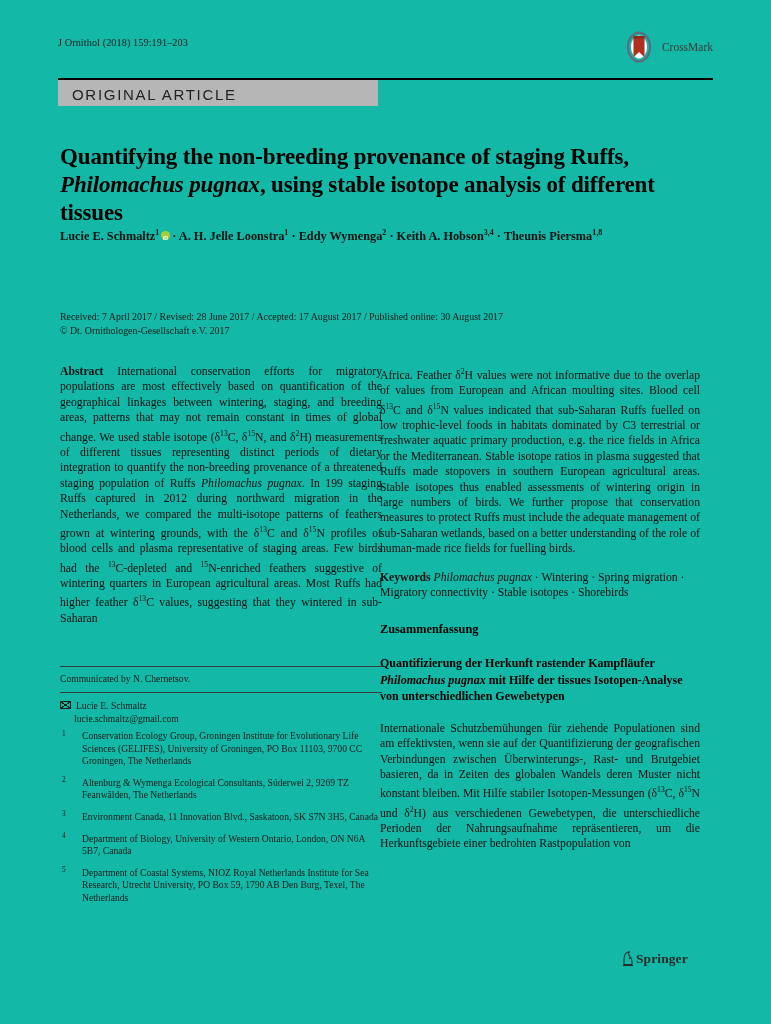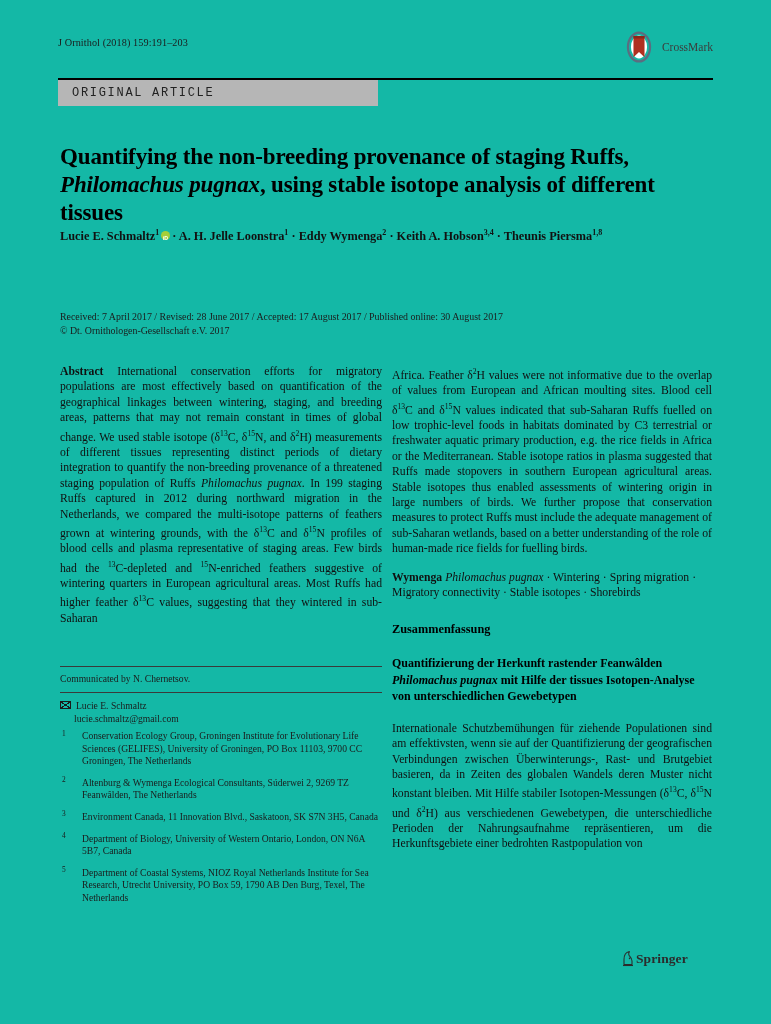--- a/index.html
+++ b/index.html
@@ -69,24 +69,24 @@
     left: 58px;
     top: 80px;
     width: 320px;
     height: 26px;
     background: #b6b6b6;
   }
   .article-type-text {
     position: absolute;
     left: 72px;
     top: 86px;
-    font-size: 12px;
+    font-size: 15px;
     letter-spacing: 1.7px;
     color: #222;
-    font-family: Liberation Mono, monospace;
+    font-family: Liberation Sans, sans-serif;
   }
 
   
   .title {
     position: absolute;
     left: 60px;
     top: 128px;
     width: 600px;
     font-size: 23px;
     line-height: 28px;
@@ -145,21 +145,21 @@
 
   
   .col-left {
     position: absolute;
     left: 60px;
     top: 364px;
     width: 322px;
   }
   .col-right {
     position: absolute;
-    left: 392px;
+    left: 380px;
     top: 364px;
     width: 320px;
   }
 
   .body-text {
     font-size: 11.7px;
     line-height: 15.4px;
     text-align: justify;
     color: #101010;
     margin: 0;
@@ -348,27 +348,27 @@
   </div>
 
   <div class="col-left">
     <p class="body-text"><b class="abstract-head">Abstract</b> <span>International conservation efforts for migratory populations are most effectively based on quantification of the geographical linkages between wintering, staging, and breeding areas, patterns that may not remain constant in times of global change. We used stable isotope (δ<sup class="iso">13</sup>C, δ<sup class="iso">15</sup>N, and δ<sup class="iso">2</sup>H) measurements of different tissues representing distinct periods of dietary integration to quantify the non-breeding provenance of a threatened staging population of Ruffs <i>Philomachus pugnax</i>. In 199 staging Ruffs captured in 2012 during northward migration in the Netherlands, we compared the multi-isotope patterns of feathers grown at wintering grounds, with the δ<sup class="iso">13</sup>C and δ<sup class="iso">15</sup>N profiles of blood cells and plasma representative of staging areas. Few birds had the <sup class="iso">13</sup>C-depleted and <sup class="iso">15</sup>N-enriched feathers suggestive of wintering quarters in European agricultural areas. Most Ruffs had higher feather δ<sup class="iso">13</sup>C values, suggesting that they wintered in sub-Saharan</span></p>
   </div>
 
   <div class="col-right">
     <p class="body-text"><span>Africa. Feather δ<sup class="iso">2</sup>H values were not informative due to the overlap of values from European and African moulting sites. Blood cell δ<sup class="iso">13</sup>C and δ<sup class="iso">15</sup>N values indicated that sub-Saharan Ruffs fuelled on low trophic-level foods in habitats dominated by C3 terrestrial or freshwater aquatic primary production, e.g. the rice fields in Africa or the Mediterranean. Stable isotope ratios in plasma suggested that Ruffs made stopovers in southern European agricultural areas. Stable isotopes thus enabled assessments of wintering origin in large numbers of birds. We further propose that conservation measures to protect Ruffs must include the adequate management of sub-Saharan wetlands, based on a better understanding of the role of human-made rice fields for fuelling birds.</span></p>
 
     <p class="keywords">
-      <b>Wymenga</b>
+      <b>Keywords</b>
       <i>Philomachus pugnax</i><span> · Wintering · Spring migration · Migratory connectivity · Stable isotopes · Shorebirds</span>
     </p>
 
     <div class="zus-head">Zusammenfassung</div>
 
-    <div class="zus-title"><span>Quantifizierung der Herkunft rastender Feanwâlden </span><i>Philomachus pugnax</i><span> mit Hilfe der tissues Isotopen-Analyse von unterschiedlichen Gewebetypen</span></div>
+    <div class="zus-title"><span>Quantifizierung der Herkunft rastender Kampfläufer </span><i>Philomachus pugnax</i><span> mit Hilfe der tissues Isotopen-Analyse von unterschiedlichen Gewebetypen</span></div>
 
     <p class="zus-body"><span>Internationale Schutzbemühungen für ziehende Populationen sind am effektivsten, wenn sie auf der Quantifizierung der geografischen Verbindungen zwischen Überwinterungs-, Rast- und Brutgebiet basieren, da in Zeiten des globalen Wandels deren Muster nicht konstant bleiben. Mit Hilfe stabiler Isotopen-Messungen (δ<sup class="iso">13</sup>C, δ<sup class="iso">15</sup>N und δ<sup class="iso">2</sup>H) aus verschiedenen Gewebetypen, die unterschiedliche Perioden der Nahrungsaufnahme repräsentieren, um die Herkunftsgebiete einer bedrohten Rastpopulation von</span></p>
   </div>
 
   <div class="fn-rule-1"></div>
   <div class="fn-communicated">Communicated by N. Chernetsov.</div>
   <div class="fn-rule-2"></div>
 
   <div class="fn-corr">
     <span class="envelope"></span><span class="corr-name">Lucie E. Schmaltz</span>

